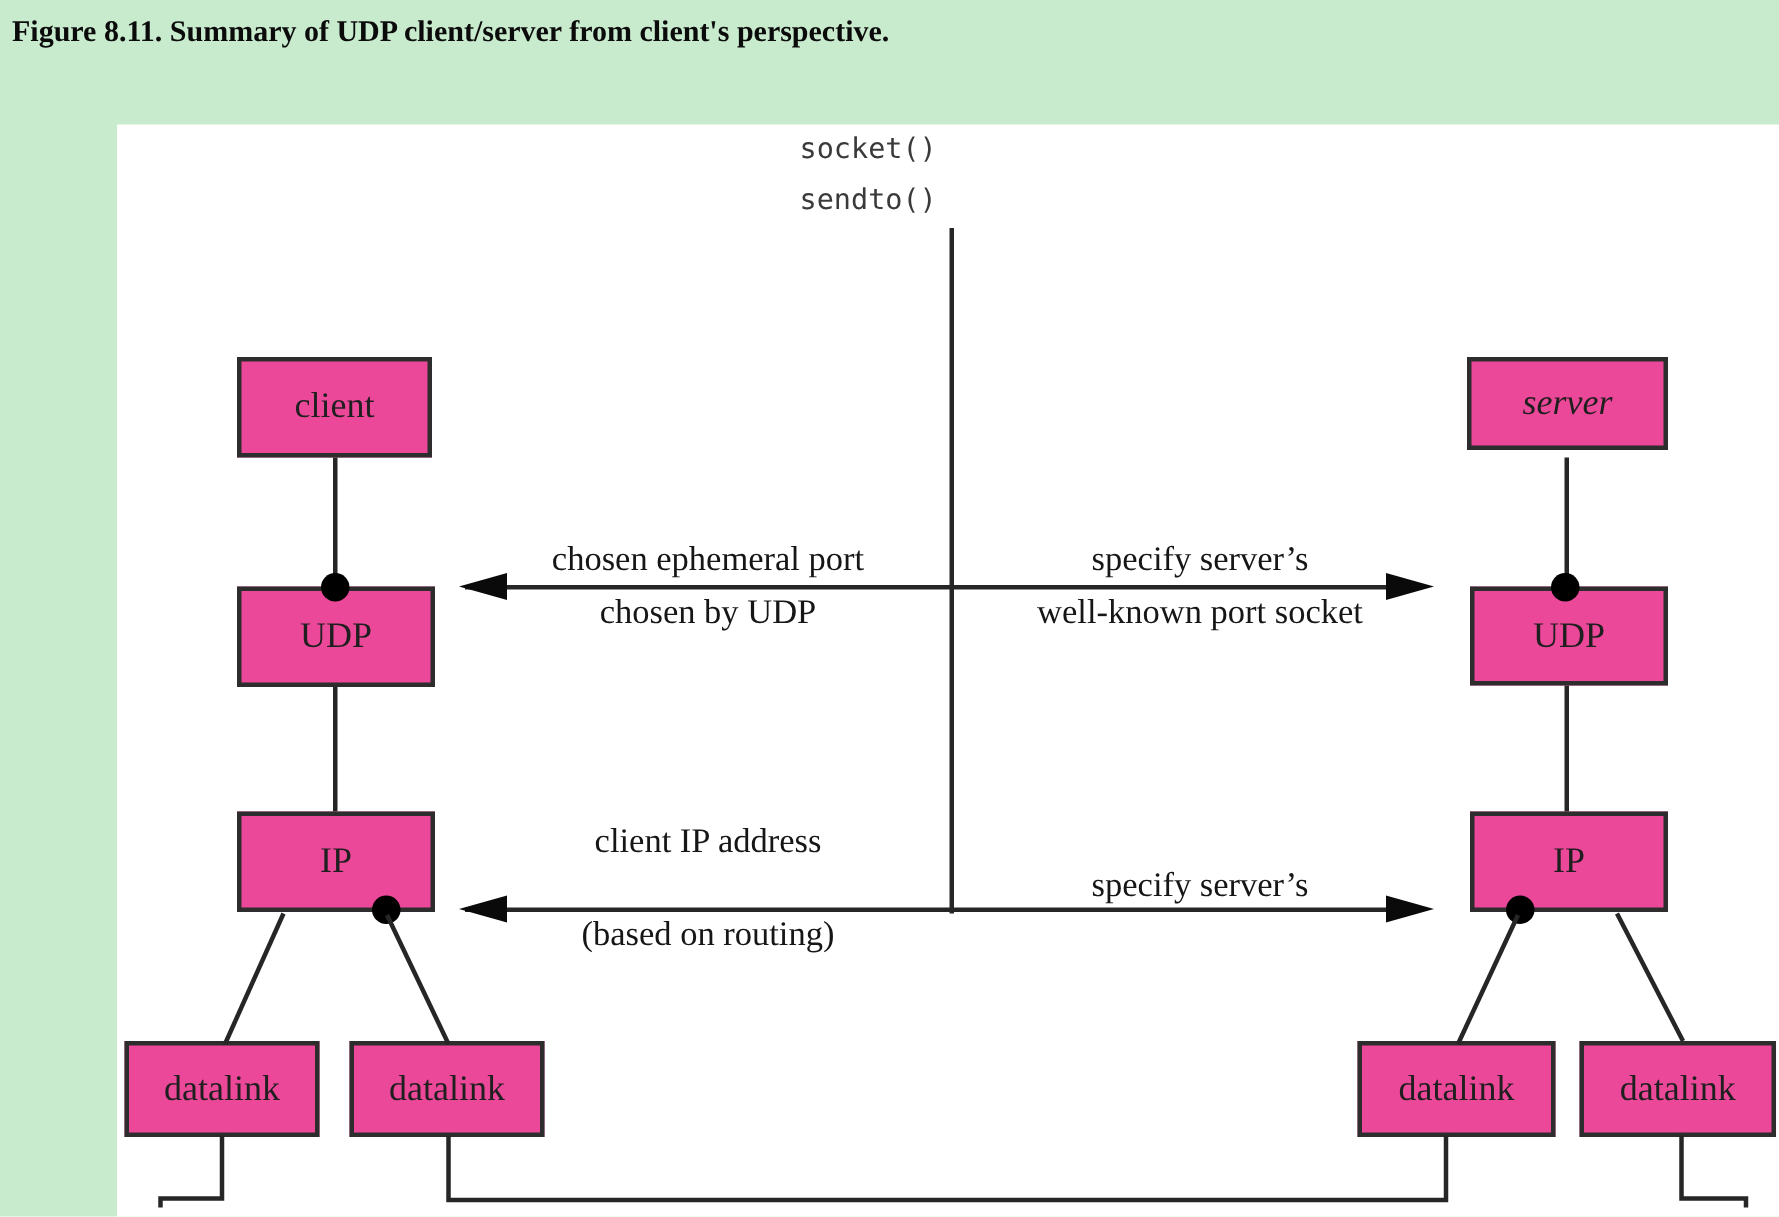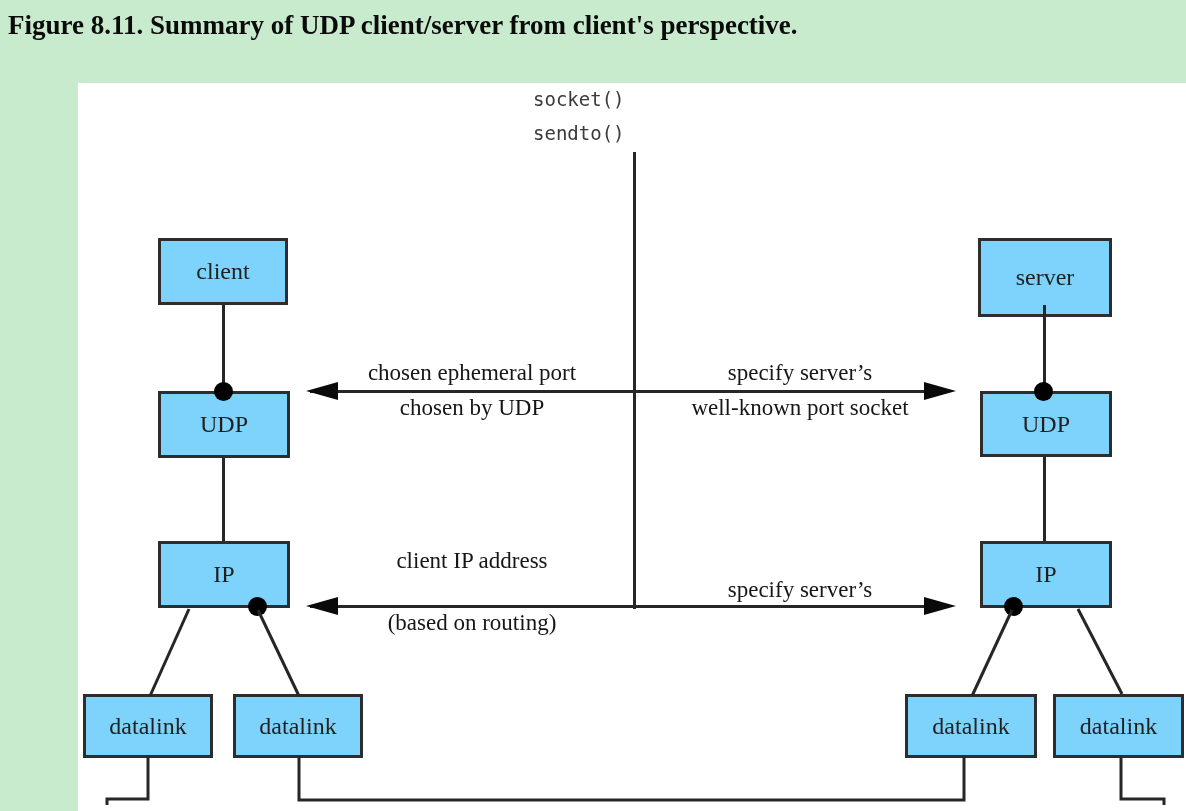--- a/index.html
+++ b/index.html
@@ -9,37 +9,37 @@
     position:relative;
     overflow:hidden;
   }
   #root{
     position:relative;width:1186px;height:811px;
     background:#c9ebcd;
   }
   .title{
     position:absolute;left:8px;top:10px;
     font-family:"Liberation Serif",serif;
-    font-weight:bold;font-size:27px;color:#0b0b0b;
+    font-weight:bold;font-size:20px;color:#0b0b0b;
     white-space:nowrap;
   }
   .panel{
     position:absolute;left:78px;top:83px;width:1108px;height:728px;
     background:#ffffff;
   }
   .mono{
     position:absolute;left:533px;
     font-family:"DejaVu Sans Mono","Liberation Mono",monospace;
     font-size:19px;color:#3a3a3a;white-space:nowrap;
   }
   .vline{position:absolute;width:3px;background:#262626;}
   .hline{position:absolute;height:3px;background:#262626;}
   .nbox{
     position:absolute;box-sizing:border-box;
-    border:3px solid #2d2d2d;background:#7dd3fc;
+    border:3px solid #2d2d2d;background:#ec4899;
     display:flex;align-items:center;justify-content:center;
     font-family:"Liberation Serif",serif;font-size:24px;color:#1f1f1f;
   }
   .dot{position:absolute;width:19px;height:19px;border-radius:50%;background:#000;}
   .tri-left{
     position:absolute;width:0;height:0;
     border-top:9px solid transparent;border-bottom:9px solid transparent;
     border-right:32px solid #0a0a0a;
   }
   .tri-right{
@@ -66,21 +66,21 @@
   <div class="panel"></div>
 
   <div class="mono" style="top:88px;">socket()</div>
   <div class="mono" style="top:122px;">sendto()</div>
 
   <div class="vline" style="left:633px;top:152px;height:457px;"></div>
 
   <div class="nbox" style="left:158px;top:238px;width:130px;height:67px;">
     <span>client</span>
   </div>
-  <div class="nbox" style="left:978px;top:238px;width:134px;height:79px;">
+  <div class="nbox" style="left:978px;top:238px;width:134px;height:62px;font-style:italic;">
     <span>server</span>
   </div>
   <div class="nbox" style="left:158px;top:391px;width:132px;height:67px;">
     <span>UDP</span>
   </div>
   <div class="nbox" style="left:980px;top:391px;width:132px;height:66px;">
     <span>UDP</span>
   </div>
   <div class="nbox" style="left:158px;top:541px;width:132px;height:67px;">
     <span>IP</span>

